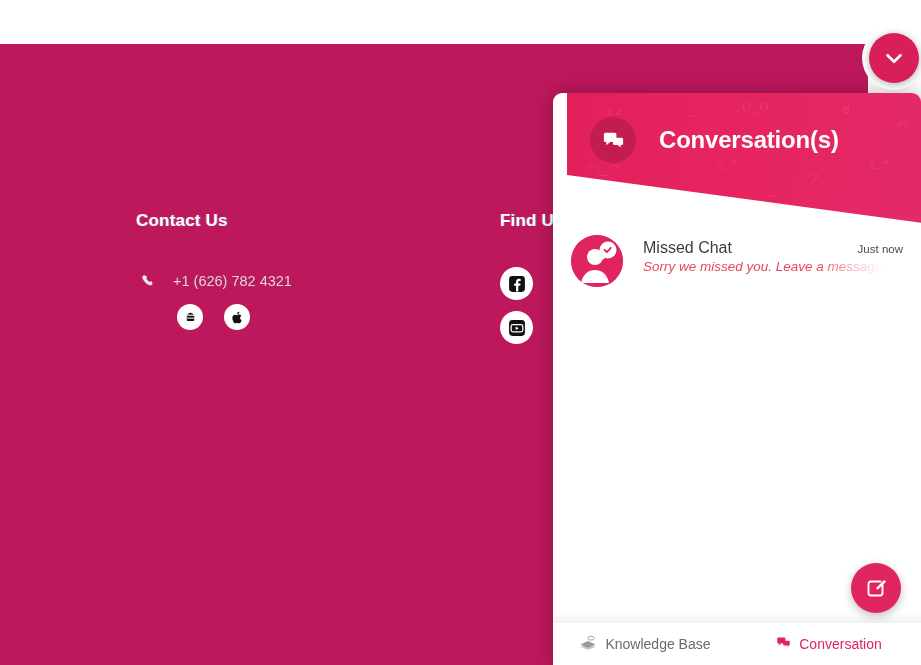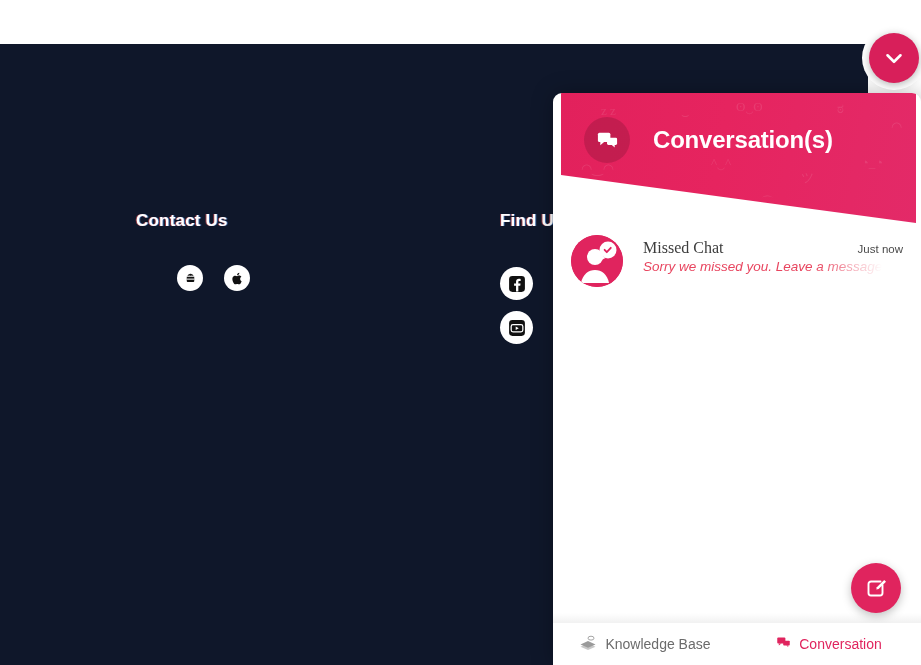--- a/index.html
+++ b/index.html
@@ -8,21 +8,21 @@
     overflow:hidden;
     background:#ffffff;
     font-family:"Liberation Sans", sans-serif;
   }
   #root { position:relative; width:921px; height:665px; overflow:hidden; background:#ffffff; }
 
   
   .page-top { position:absolute; left:0; top:0; width:921px; height:44px; background:#ffffff; }
   .footer {
     position:absolute; left:0; top:44px; width:868px; height:621px;
-    background:#0f172a;
+    background:#be185d;
   }
 
   .col { position:absolute; }
   .col-title {
     font-size:17px; font-weight:bold; color:#ffffff; letter-spacing:.2px;
     text-shadow: -1px 0 rgba(255,90,90,.55), 1px 0 rgba(90,160,255,.55);
   }
 
   
   #contact-col { left:136px; top:167px; width:330px; }
@@ -51,21 +51,21 @@
     display:flex; align-items:center; justify-content:center;
   }
 
   
   #chat-widget {
     position:absolute; left:553px; top:93px; width:368px; height:572px;
     background:#ffffff; border-radius:9px 9px 0 0; overflow:hidden;
     box-shadow:0 0 22px rgba(0,0,0,.28);
   }
   .chat-header {
-    position:absolute; left:8px; top:0; width:355px; height:130px;
+    position:absolute; left:14px; top:0; width:355px; height:130px;
     background:linear-gradient(100deg,#e2215c 0%,#e6245f 45%,#e32a68 100%);
     clip-path: polygon(0 0, 100% 0, 100% 100%, 0 63%);
     overflow:hidden;
   }
   .doodles { position:absolute; inset:0; opacity:.10; }
   .doodle { position:absolute; color:#ffffff; font-size:13px; font-family:"Liberation Serif", serif; }
   .hdr-inner { position:absolute; left:23px; top:24px; display:flex; align-items:center;text-align:center; }
   .hdr-badge {
     width:46px; height:46px; border-radius:50%; background:rgba(0,0,0,.14);
     display:flex; align-items:center; justify-content:center;
@@ -76,21 +76,21 @@
   }
 
   .conv-list { position:absolute; left:0; top:142px; width:368px; }
   .conv-row { display:flex; align-items:flex-start; padding:0 18px; cursor:pointer; }
   .conv-avatar {
     position:relative; width:52px; height:52px; min-width:52px; border-radius:50%;
     background:#e0245e; overflow:hidden;
   }
   .conv-body { flex:1; margin-left:20px; padding-top:4px; }
   .conv-top { display:flex; align-items:baseline; justify-content:space-between; }
-  .conv-name { font-size:16px; color:#3d3d3d;font-family:Liberation Serif, serif; }
+  .conv-name { font-size:16px; color:#3d3d3d; }
   .conv-time { font-size:11.5px; color:#4a4a4a; white-space:nowrap; margin-left:10px; }
   .conv-sub {
     font-size:13.5px; font-style:italic; color:#e8455f; margin-top:3px; white-space:nowrap;
     -webkit-mask-image:linear-gradient(90deg,#000 0%,#000 72%,transparent 100%);
     mask-image:linear-gradient(90deg,#000 0%,#000 72%,transparent 100%);
   }
 
   .fab {
     position:absolute; right:20px; bottom:52px; width:50px; height:50px; border-radius:50%;
     background:#e0245e; display:flex; align-items:center; justify-content:center;
@@ -130,20 +130,28 @@
 
   <div class="footer">
 
     <div class="col" id="contact-col">
       <div class="col-title">Contact Us</div>
 
       <div class="contact-list">
 
 
 
+        <div class="contact-row">
+          <span class="contact-ico">
+            <svg width="16" height="16" viewBox="0 0 24 24" fill="currentColor">
+              <path d="M6.6 3c-.5 0-1 .2-1.3.6L4 4.9c-.7.8-.8 1.9-.4 2.8 2 4.8 5.9 8.7 10.7 10.7.9.4 2 .3 2.8-.4l1.3-1.3c.4-.4.5-1 .3-1.5l-1-2.2c-.2-.5-.8-.8-1.3-.6l-2 .6c-.4.1-.9 0-1.2-.4a15 15 0 01-3.1-3.1c-.3-.3-.4-.8-.3-1.2l.6-2c.2-.5-.1-1.1-.6-1.3l-2.2-1A1 1 0 006.6 3z"></path>
+            </svg>
+          </span>
+          <span class="contact-txt">+1 (626) 782 4321</span>
+        </div>
 
 
         <div class="store-row">
           <span class="circ-ico">
             <svg width="15" height="15" viewBox="0 0 24 24" fill="#111">
               <path d="M6 9h12v7a1.5 1.5 0 01-1.5 1.5h-9A1.5 1.5 0 016 16V9zm1.2-1.3C7.6 5.7 9.6 4.2 12 4.2s4.4 1.5 4.8 3.5H7.2z"></path>
               <rect x="6" y="12.2" width="12" height="1.6" fill="#fff"></rect>
               <circle cx="9.8" cy="6.6" r=".6" fill="#fff"></circle>
                 <circle cx="14.2" cy="6.6" r=".6" fill="#fff"></circle>
             </svg>

